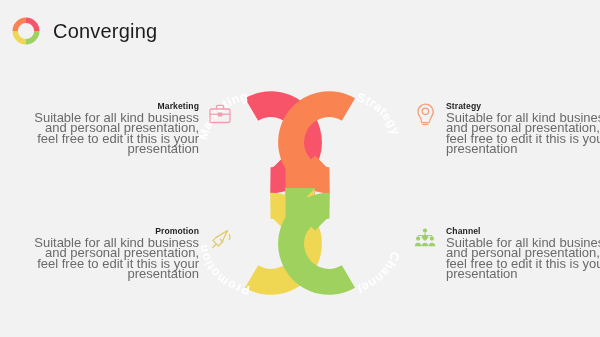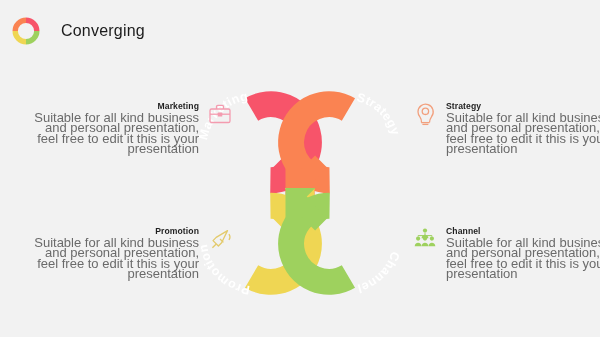--- a/index.html
+++ b/index.html
@@ -22,22 +22,22 @@
     width: 600px; height: 62px;
     display: flex;
     align-items: center;
   }
   #brand-logo {
     margin-left: 11px;
     width: 30px; height: 30px;
     flex: 0 0 auto;
   }
   #page-title {
-    margin-left: 20px;
-    font-size: 16px;
+    margin-left: 12px;
+    font-size: 20px;
     color: #1c1c1c;
     letter-spacing: .2px;
     font-weight: 400;
     white-space: nowrap;
   }
 
   
   #diagram {
     position: absolute;
     left: 183px; top: 78px;

